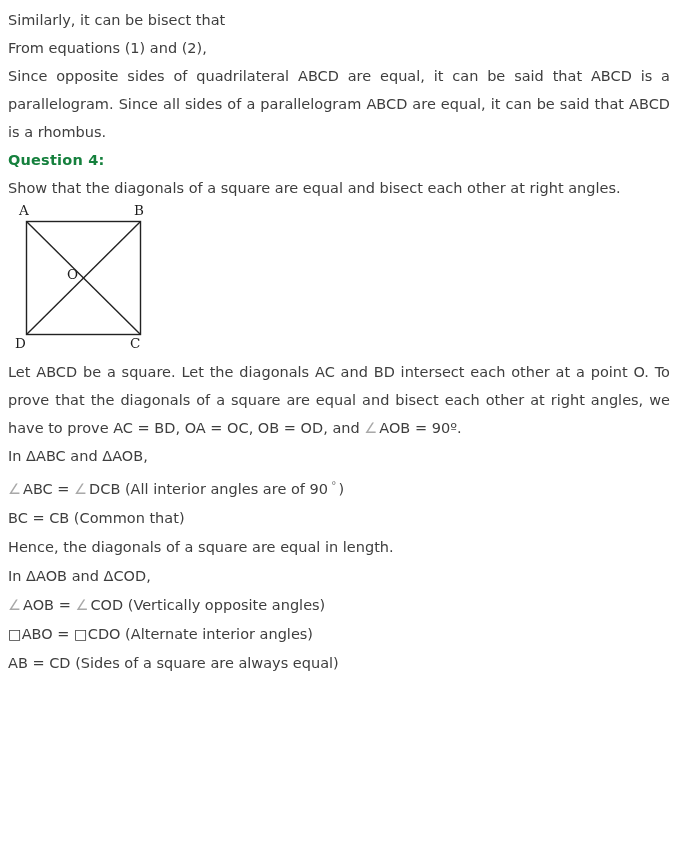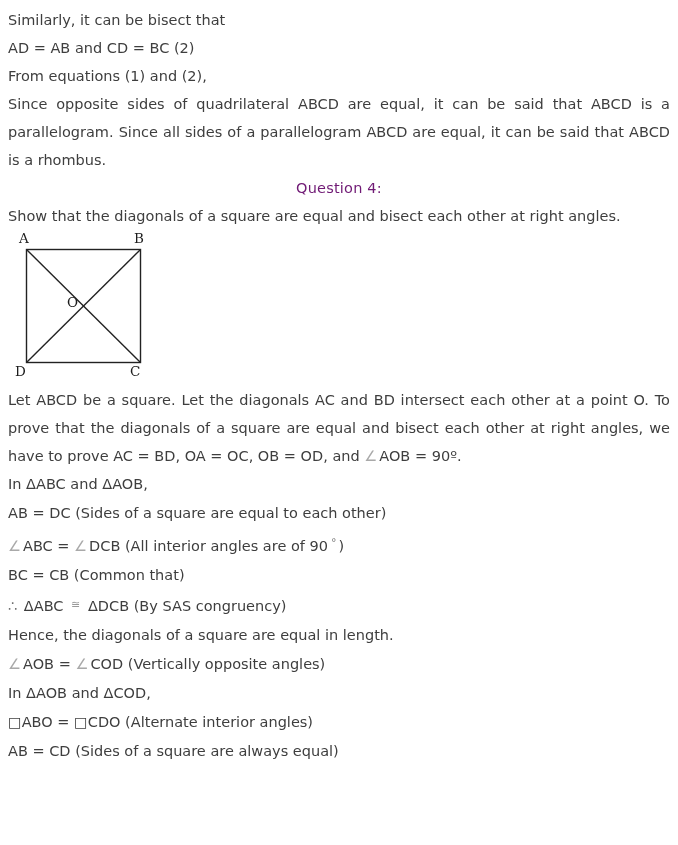--- a/index.html
+++ b/index.html
@@ -13,24 +13,23 @@
     font-size: 14.5px;
     color: #3e3e3e;
   }
   #content { padding: 6px 8px 0 8px; }
 
   .line, .heading { line-height: 28px; white-space: nowrap; }
   .para { line-height: 28px; text-align: justify; }
   .sec-c { line-height: 29px; }
 
   .heading {
-    font-weight: normal;
-    color: #701a75;
+    font-weight: bold;
+    color: #15803d;
     letter-spacing: 0.2px;
-    text-align: center;
   }
 
   .seg-angle { color: #a9a9a9; padding-right: 2px; }
   .seg-degree { font-size: 11px; vertical-align: 5px; padding: 0 2px 0 3px; color: #7d7d7d; }
   .seg-therefore { color: #6f6f6f; padding-right: 2px; }
   .seg-congruent { color: #9a9a9a; font-size: 11px; vertical-align: 3px; padding: 0 3px; }
 
   .figure {
     position: relative;
     width: 170px; height: 150px;
@@ -48,42 +47,39 @@
     color: #1d1d1d;
     line-height: 1;
   }
 </style>
 </head>
 <body>
 
 <div class="page">
   <div id="content">
       <div class="line"><span>Similarly, it can be bisect that</span></div>
-      <div class="line"><span>AD = AB and CD = BC (2)</span></div>
       <div class="line"><span>From equations (1) and (2),</span></div>
       <p class="para"><span>Since opposite sides of quadrilateral ABCD are equal, it can be said that ABCD is a parallelogram. Since all sides of a parallelogram ABCD are equal, it can be said that ABCD is a rhombus.</span></p>
       <div class="heading"><span>Question 4:</span></div>
       <div class="line"><span>Show that the diagonals of a square are equal and bisect each other at right angles.</span></div>
   <div class="figure">
     <svg width="160" height="150" viewBox="0 0 160 150">
       <rect x="18.5" y="19.5" width="114" height="113"></rect>
       <line x1="18.5" y1="19.5" x2="132.5" y2="132.5"></line>
       <line x1="132.5" y1="19.5" x2="18.5" y2="132.5"></line>
     </svg>
     <span class="flabel" style="left:11px; top:2px;">A</span>
     <span class="flabel" style="left:126px; top:2px;">B</span>
     <span class="flabel" style="left:122px; top:135px;">C</span>
     <span class="flabel" style="left:7px; top:135px;">D</span>
     <span class="flabel" style="left:59px; top:66px;">O</span>
   </div>
 <p class="para"><span>Let ABCD be a square. Let the diagonals AC and BD intersect each other at a point O. To prove that the diagonals of a square are equal and bisect each other at right angles, we have to prove AC = BD, OA = OC, OB = OD, and </span><span class="seg-angle">∠</span><span>AOB = 90º.</span></p>
       <div class="line sec-c"><span>In ΔABC and ΔAOB,</span></div>
-      <div class="line sec-c"><span>AB = DC (Sides of a square are equal to each other)</span></div>
       <div class="line sec-c"><span class="seg-angle">∠</span><span>ABC = </span><span class="seg-angle">∠</span><span>DCB (All interior angles are of 90</span><span class="seg-degree">°</span><span>)</span></div>
       <div class="line sec-c"><span>BC = CB (Common that)</span></div>
-      <div class="line sec-c"><span class="seg-therefore">∴ </span><span>ΔABC </span><span class="seg-congruent">≅</span><span> ΔDCB (By SAS congruency)</span></div>
       <div class="line sec-c"><span>Hence, the diagonals of a square are equal in length.</span></div>
+      <div class="line sec-c"><span>In ΔAOB and ΔCOD,</span></div>
       <div class="line sec-c"><span class="seg-angle">∠</span><span>AOB = </span><span class="seg-angle">∠</span><span>COD (Vertically opposite angles)</span></div>
-      <div class="line sec-c"><span>In ΔAOB and ΔCOD,</span></div>
       <div class="line sec-c"><span>□ABO = □CDO (Alternate interior angles)</span></div>
       <div class="line sec-c"><span>AB = CD (Sides of a square are always equal)</span></div>
     </div>
 </div>
 
 </body></html>

